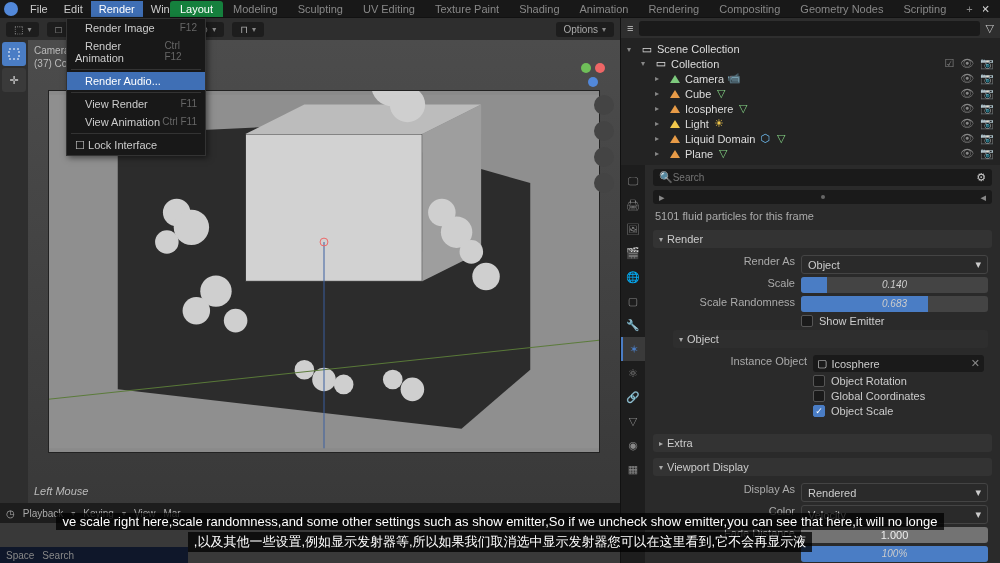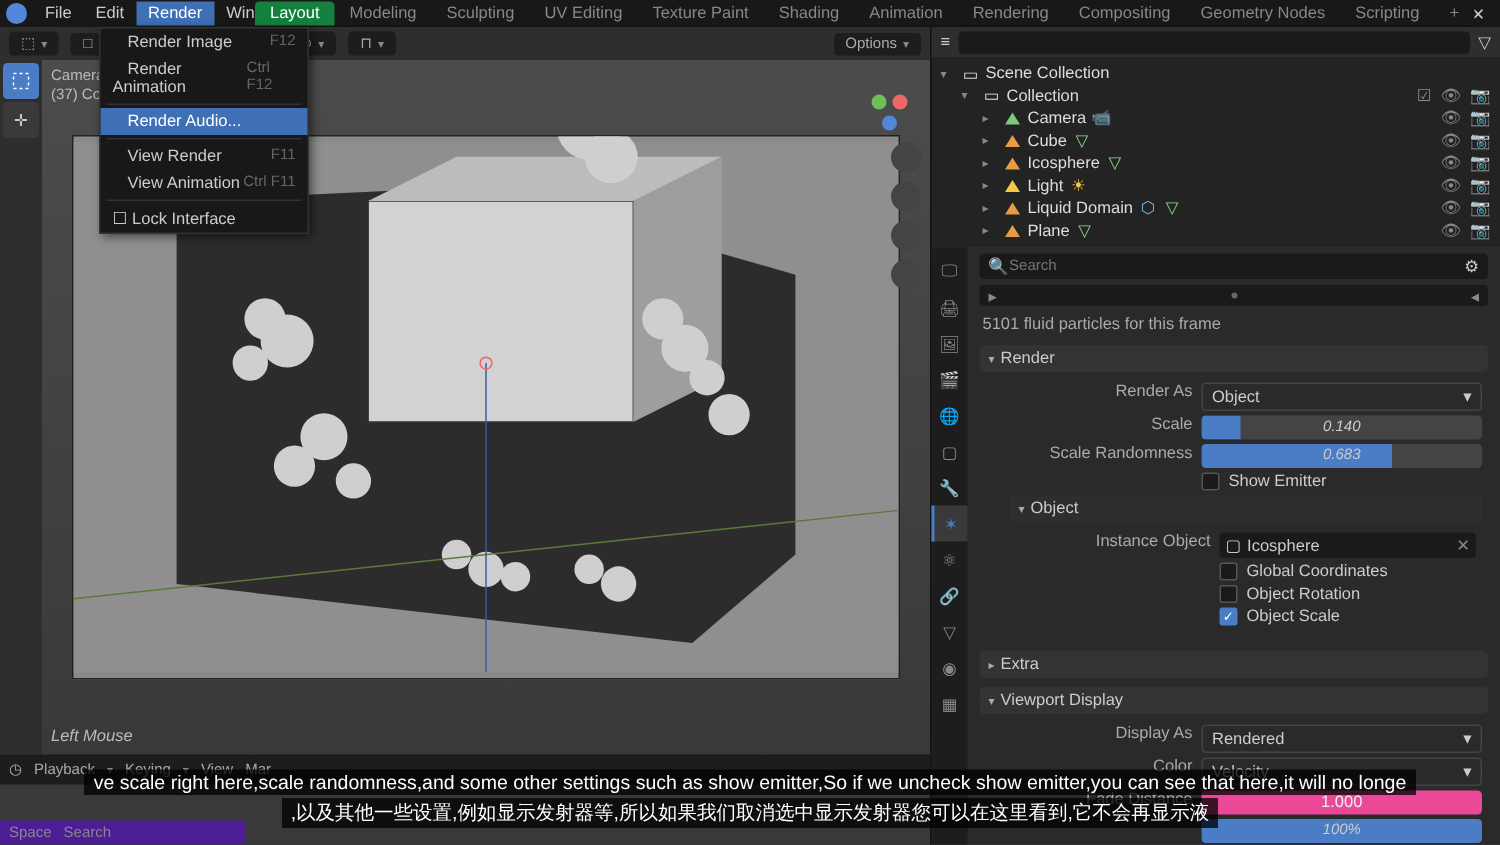--- a/index.html
+++ b/index.html
@@ -71,40 +71,40 @@
 .props .bpath { background: #1a1a1a; height: 14px; border-radius: 3px; margin-bottom: 6px; display: flex; align-items: center; padding: 0 6px; color: #888; }
 .props .bpath .dot { width:4px; height:4px; background:#666; border-radius:50%; margin: 0 auto; }
 .props .info-text { color: #aaa; margin: 4px 2px 8px; }
 .props .section { margin-bottom: 6px; }
 .props .shead { background: #333; padding: 3px 6px; border-radius: 3px; cursor: pointer; display: flex; align-items: center; gap: 4px; }
 .props .shead .arr { font-size: 8px; color: #aaa; }
 .props .shead.sub { background: #2e2e2e; margin-left: 8px; }
 .props .sbody { padding: 4px 4px 4px 12px; }
 .props .prow { display: flex; margin: 3px 0; gap: 6px; }
 .props .prow .lbl { width: 130px; text-align: right; color: #aaa; }
-.props .prow .val { flex: 1; background: #ec4899; padding: 2px 6px; border-radius: 3px; text-align: center; color: #eee; }
+.props .prow .val { flex: 1; background: #737373; padding: 2px 6px; border-radius: 3px; text-align: center; color: #eee; }
 .props .prow .slider { flex: 1; background: #444; height: 16px; border-radius: 3px; position: relative; overflow: hidden; }
 .props .prow .slider .fill { position: absolute; left: 0; top: 0; bottom: 0; background: #4a7dc5; }
 .props .prow .slider .txt { position: absolute; left: 0; right: 0; top: 0; text-align: center; line-height: 16px; font-size: 10px; font-style: italic; }
 .props .prow .drop { flex: 1; background: #2a2a2a; border: 1px solid #444; padding: 2px 6px; border-radius: 3px; display: flex; align-items: center; justify-content: space-between; }
 .props .prow .chk { width: 12px; height: 12px; background: #1a1a1a; border: 1px solid #555; border-radius: 2px; display:inline-flex; align-items:center; justify-content:center; color:#fff; font-size:9px;}
 .props .prow .chk.on { background: #4a7dc5; border-color: #4a7dc5; }
 .props .prow .obj-field { flex: 1; display:flex; background:#1a1a1a; border-radius:3px; align-items:center; padding: 2px 4px; gap:4px; }
 .props .prow .obj-field .x { color:#888; margin-left:auto; }
 
 
 .timeline { position: absolute; left: 0; right: 380px; bottom: 40px; height: 20px; background: #1d1d1d; display: flex; align-items: center; padding: 0 6px; gap: 8px; font-size: 10px; color: #aaa; }
 .timeline .chev { font-size: 8px; color: #888; }
 
 
 .subs { position: absolute; bottom: 10px; left: 0; right: 0; text-align: center; padding: 0 20px; }
 .subs .line { background: rgba(0,0,0,.75); color: #fff; display: inline-block; padding: 1px 6px; font-size: 13px; margin: 1px 0; }
 
 
-.status { position: absolute; bottom: 0; left: 0; height: 16px; background: #4c1d95; display: flex; align-items: center; padding: 0 6px; gap: 8px; font-size: 10px; color: #888; width:164px; }
+.status { position: absolute; bottom: 0; left: 0; height: 16px; background: #0f172a; display: flex; align-items: center; padding: 0 6px; gap: 8px; font-size: 10px; color: #888; width:188px; }
 
 
 .ico-tri { width:0; height:0; border-left:5px solid transparent; border-right:5px solid transparent; border-bottom:8px solid #e89b47; display:inline-block; }
 </style>
 </head>
 <body>
 
 <div class="menubar">
   <div class="logo"></div>
   <div class="mi">File</div>
@@ -423,26 +423,26 @@
                 <span class="lbl">Instance Object</span>
               <div class="obj-field">
                   <span>▢</span>
                   <span>Icosphere</span>
                   <span class="x">✕</span>
                 </div>
               </div>
             <div class="prow">
                 <span class="lbl"></span>
                 <span class="chk"></span>
-                <span>Global Coordinates</span>
+                <span>Object Rotation</span>
               </div>
             <div class="prow">
                 <span class="lbl"></span>
                 <span class="chk"></span>
-                <span>Object Rotation</span>
+                <span>Global Coordinates</span>
               </div>
             <div class="prow">
                 <span class="lbl"></span>
                 <span class="chk on">✓</span>
                 <span>Object Scale</span>
               </div>
           </div>
         </div>
       </div>
 

